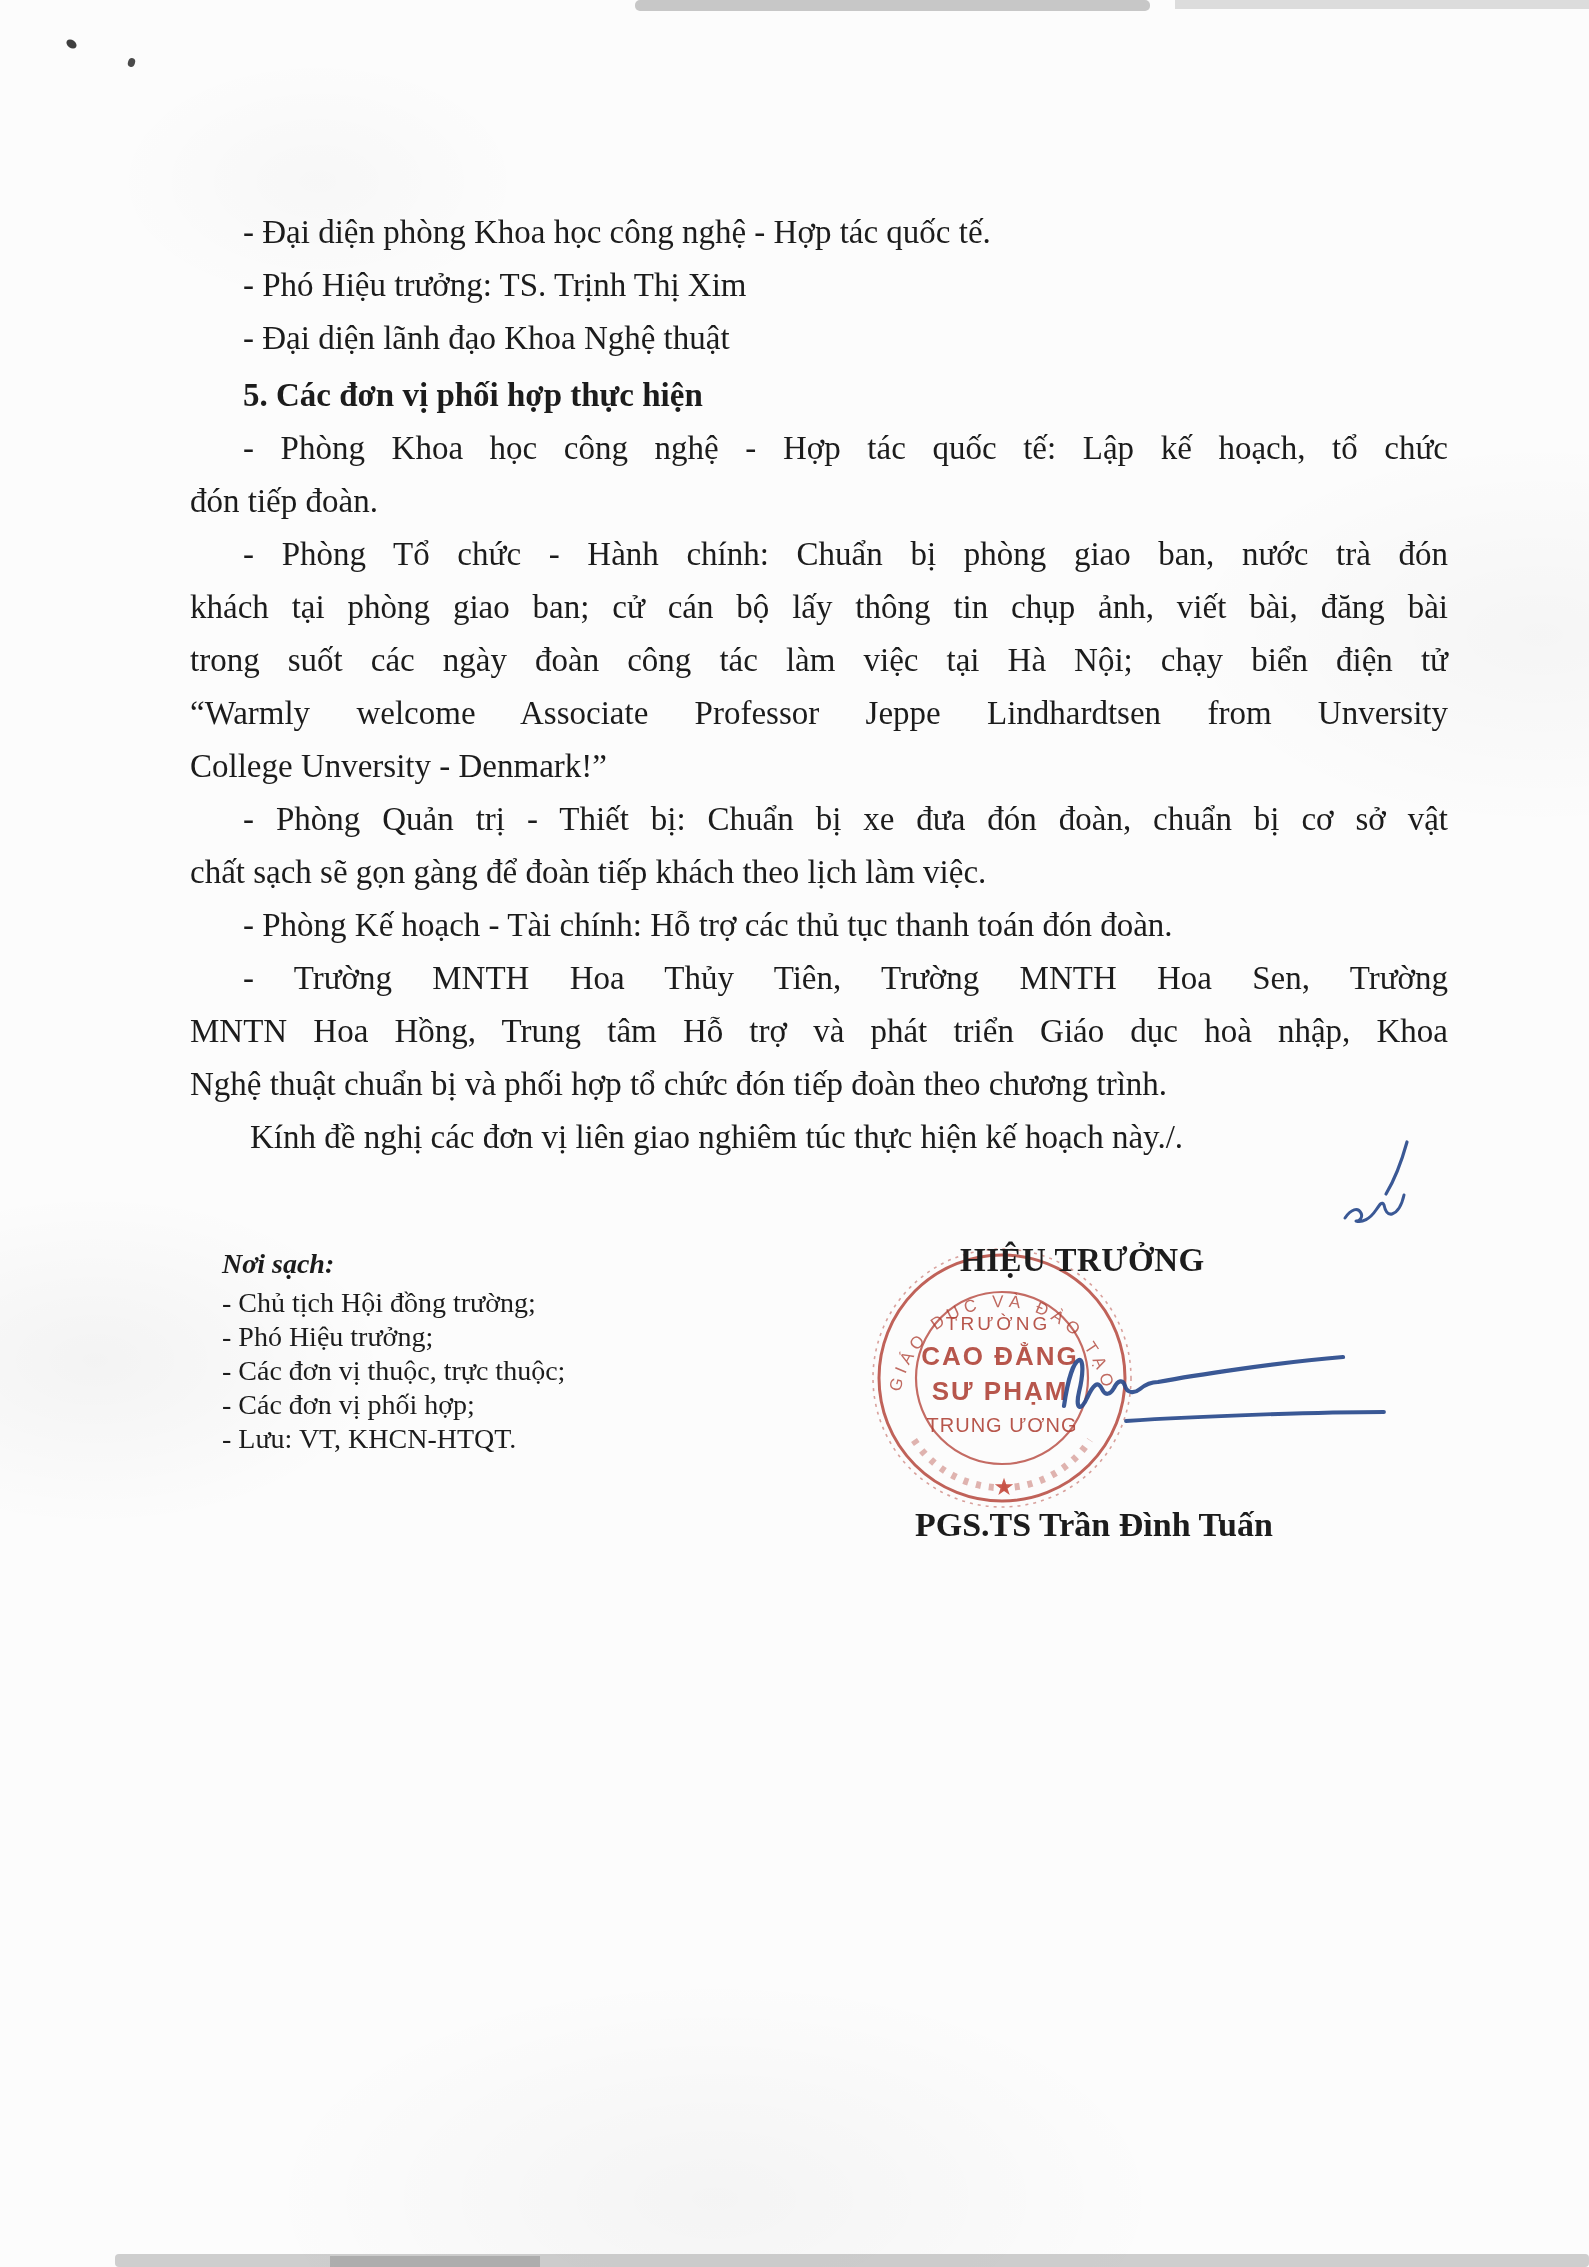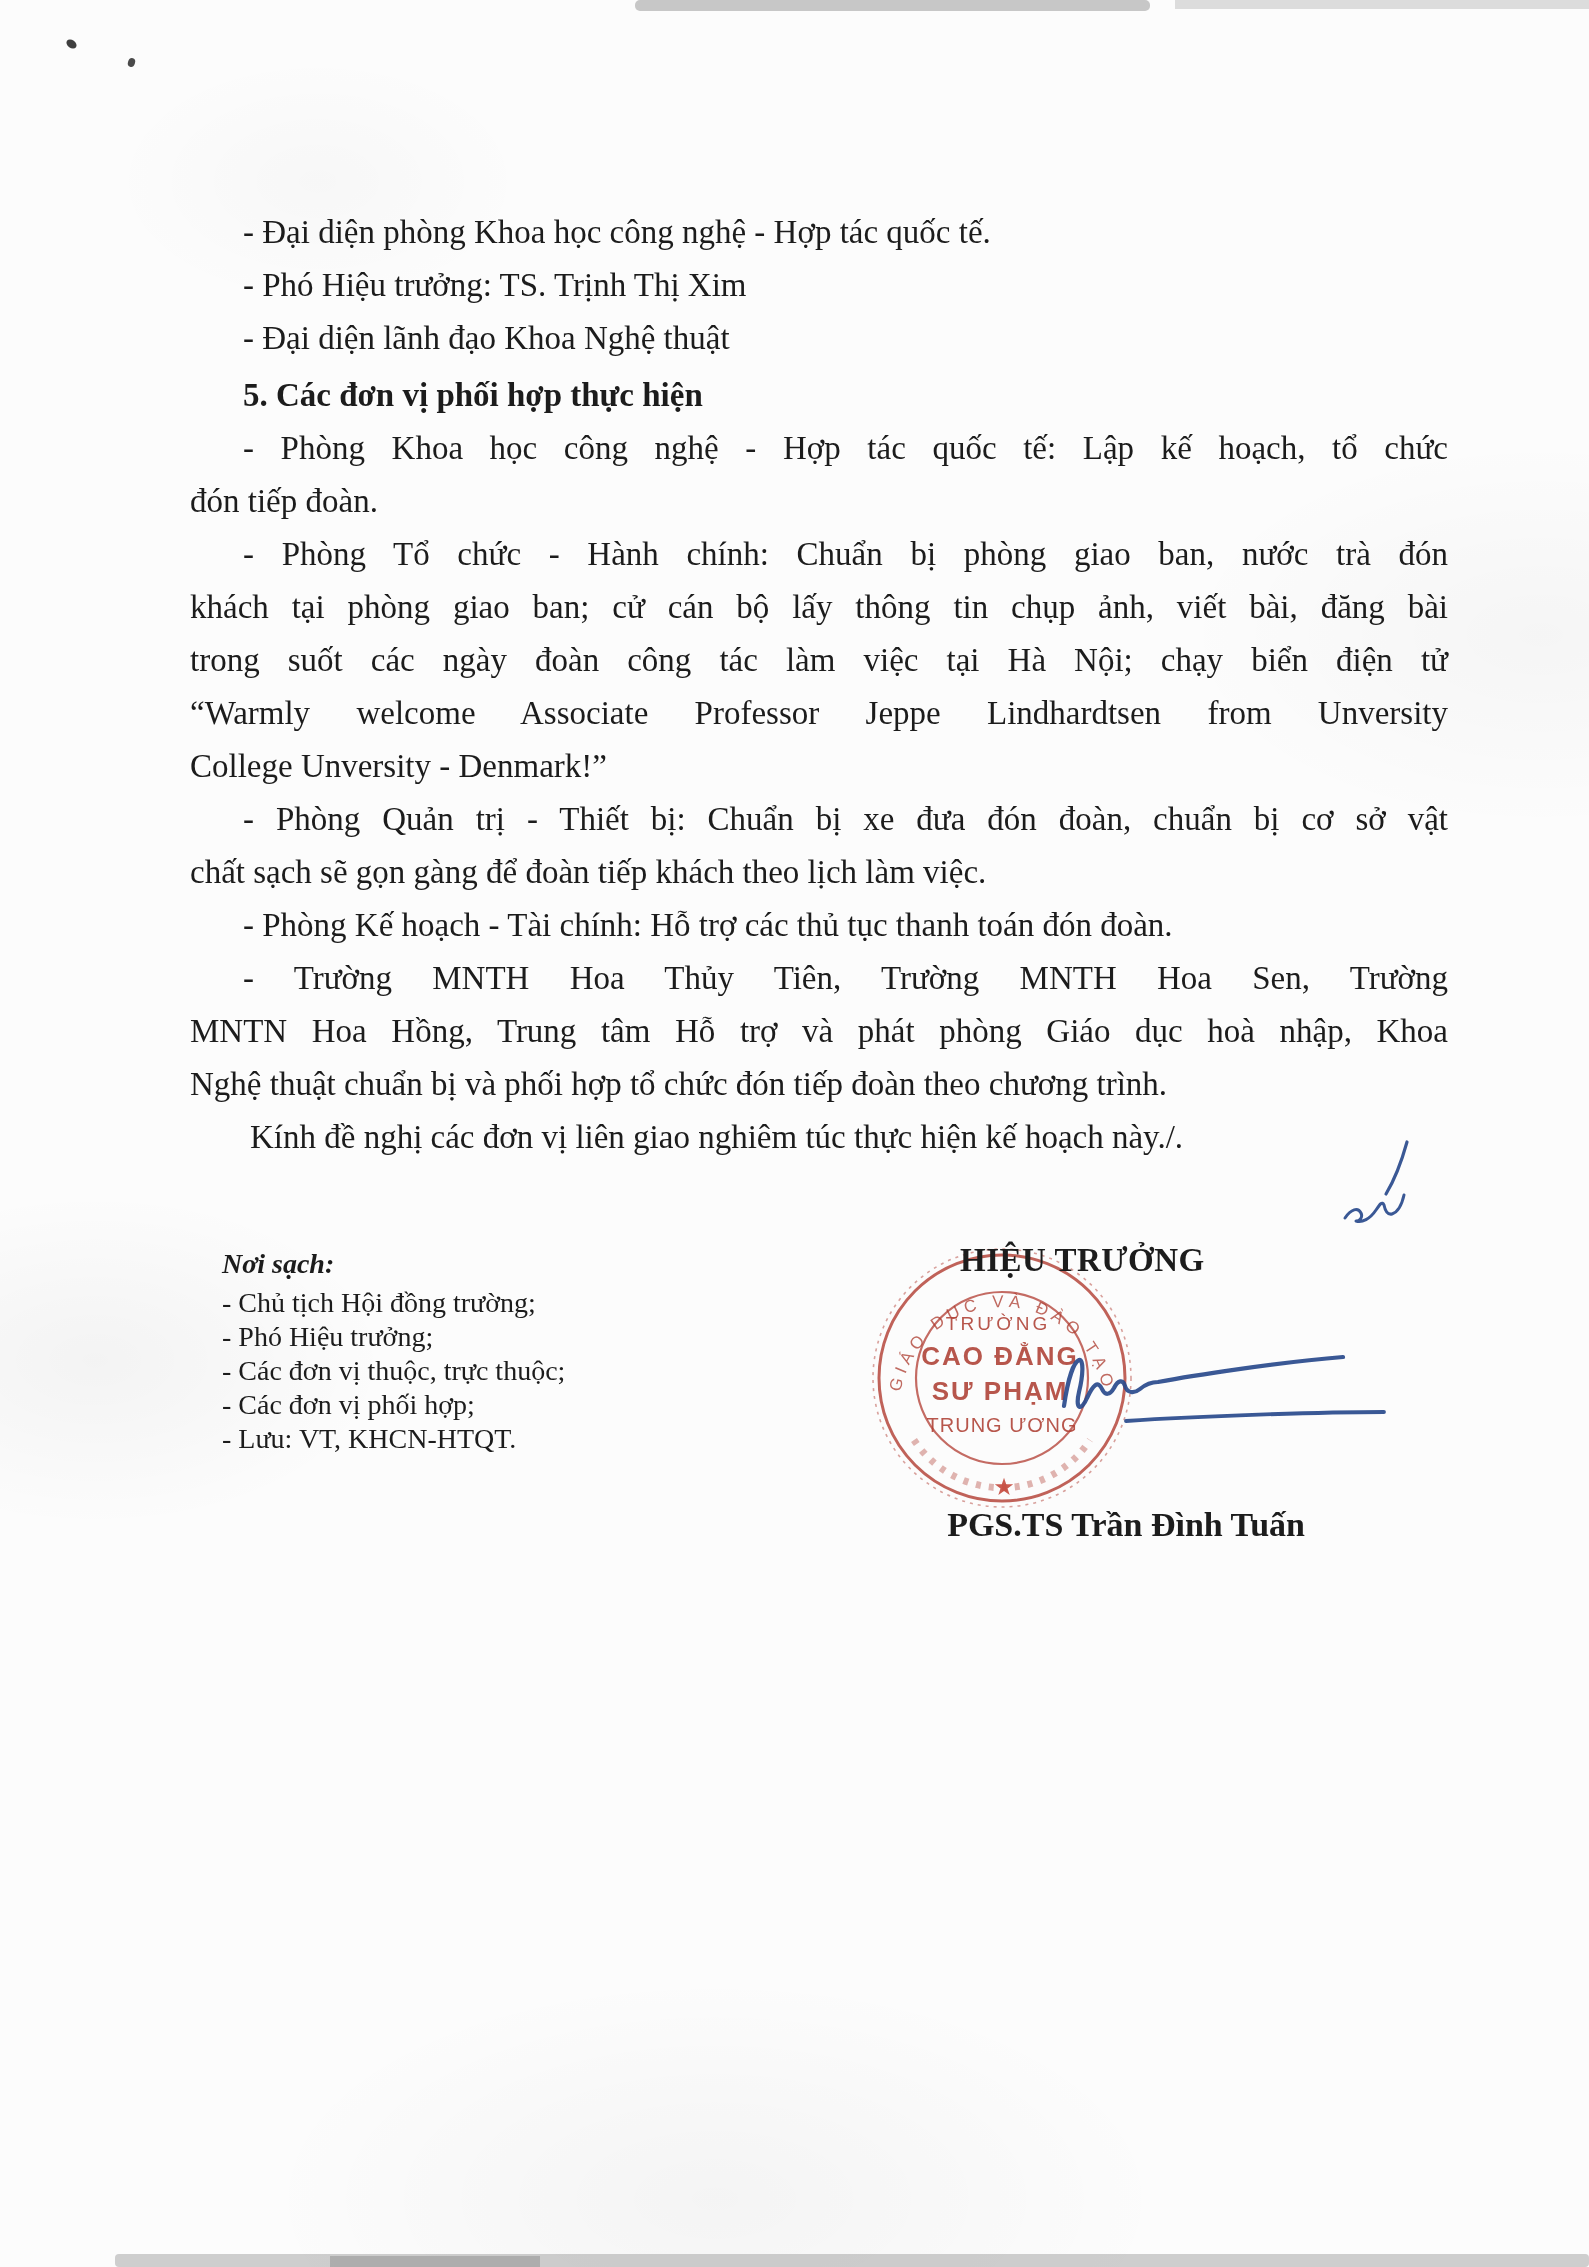--- a/index.html
+++ b/index.html
@@ -33,21 +33,21 @@
   .indent-big{text-indent:60px;}
   .just{text-align:justify;text-align-last:justify;}
   .bold{font-weight:bold;}
   .head-space{margin-top:4px;}
 
   
   .recipients{position:absolute;left:222px;top:1247px;font-size:28px;line-height:34px;}
   .recipients-label{font-weight:bold;font-style:italic;margin-bottom:5px;}
   .signer-title{position:absolute;left:960px;top:1242px;width:300px;text-align:left;
     font-weight:bold;font-size:33px;letter-spacing:.5px;}
-  .signer-name{position:absolute;left:915px;top:1506px;width:390px;text-align:right;
+  .signer-name{position:absolute;left:915px;top:1506px;width:390px;text-align:left;
     font-weight:bold;font-size:34px;}
 
   .stamp-svg{position:absolute;left:852px;top:1228px;width:300px;height:300px;opacity:.93;}
   .stamp-text{font-family:"Liberation Sans","DejaVu Sans",sans-serif;}
   .sig-svg{position:absolute;left:1000px;top:1100px;width:589px;height:420px;}
 </style>
 </head>
 <body>
 
 <div class="paper-noise"></div>
@@ -68,21 +68,21 @@
   <div class="doc-line">đón tiếp đoàn.</div>
   <div class="doc-line indent just">- Phòng Tổ chức - Hành chính: Chuẩn bị phòng giao ban, nước trà đón</div>
   <div class="doc-line just">khách tại phòng giao ban; cử cán bộ lấy thông tin chụp ảnh, viết bài, đăng bài</div>
   <div class="doc-line just">trong suốt các ngày đoàn công tác làm việc tại Hà Nội; chạy biển điện tử</div>
   <div class="doc-line just">“Warmly welcome Associate Professor Jeppe Lindhardtsen from Unversity</div>
   <div class="doc-line">College Unversity - Denmark!”</div>
   <div class="doc-line indent just">- Phòng Quản trị - Thiết bị: Chuẩn bị xe đưa đón đoàn, chuẩn bị cơ sở vật</div>
   <div class="doc-line">chất sạch sẽ gọn gàng để đoàn tiếp khách theo lịch làm việc.</div>
   <div class="doc-line indent">- Phòng Kế hoạch - Tài chính: Hỗ trợ các thủ tục thanh toán đón đoàn.</div>
   <div class="doc-line indent just">- Trường MNTH Hoa Thủy Tiên, Trường MNTH Hoa Sen, Trường</div>
-  <div class="doc-line just">MNTN Hoa Hồng, Trung tâm Hỗ trợ và phát phòng Giáo dục hoà nhập, Khoa</div>
+  <div class="doc-line just">MNTN Hoa Hồng, Trung tâm Hỗ trợ và phát triển Giáo dục hoà nhập, Khoa</div>
   <div class="doc-line">Nghệ thuật chuẩn bị và phối hợp tổ chức đón tiếp đoàn theo chương trình.</div>
   <div class="doc-line indent-big">Kính đề nghị các đơn vị liên giao nghiêm túc thực hiện kế hoạch này./.</div>
 </div>
 
 <div class="recipients">
   <div class="recipients-label">Nơi sạch:</div>
   <div>- Chủ tịch Hội đồng trường;</div>
   <div>- Phó Hiệu trưởng;</div>
   <div>- Các đơn vị thuộc, trực thuộc;</div>
   <div>- Các đơn vị phối hợp;</div>

